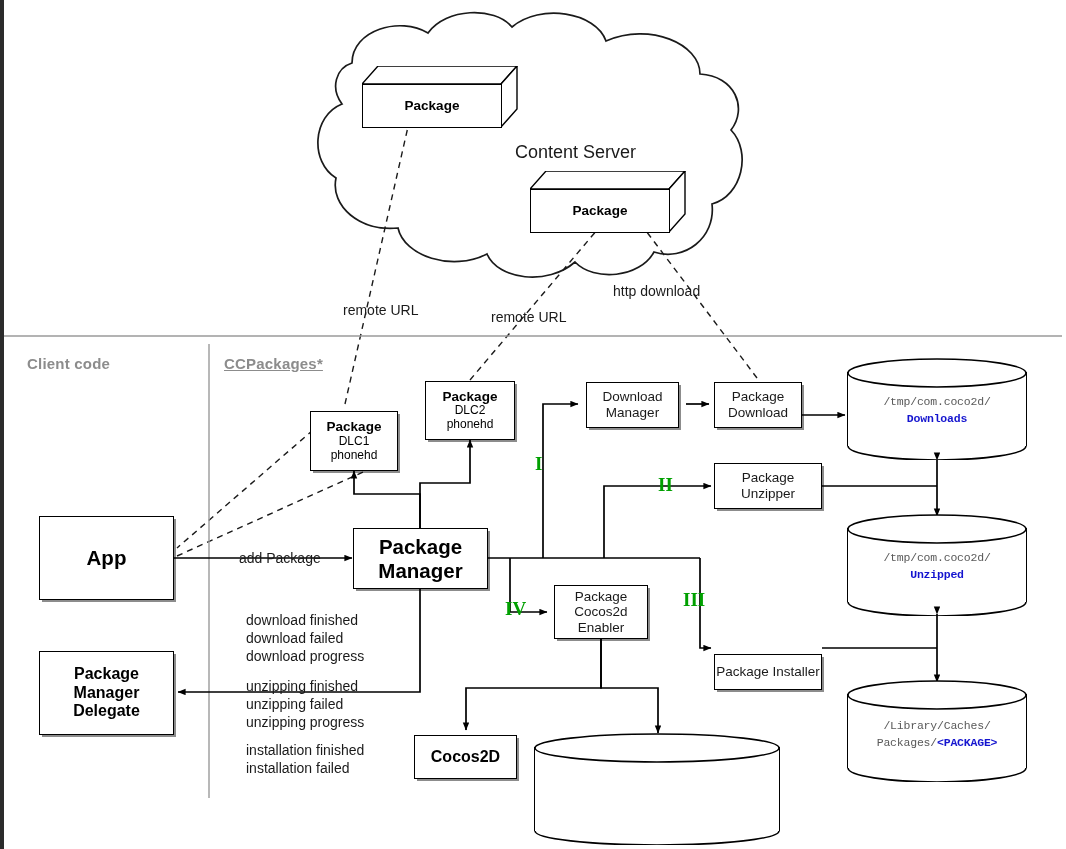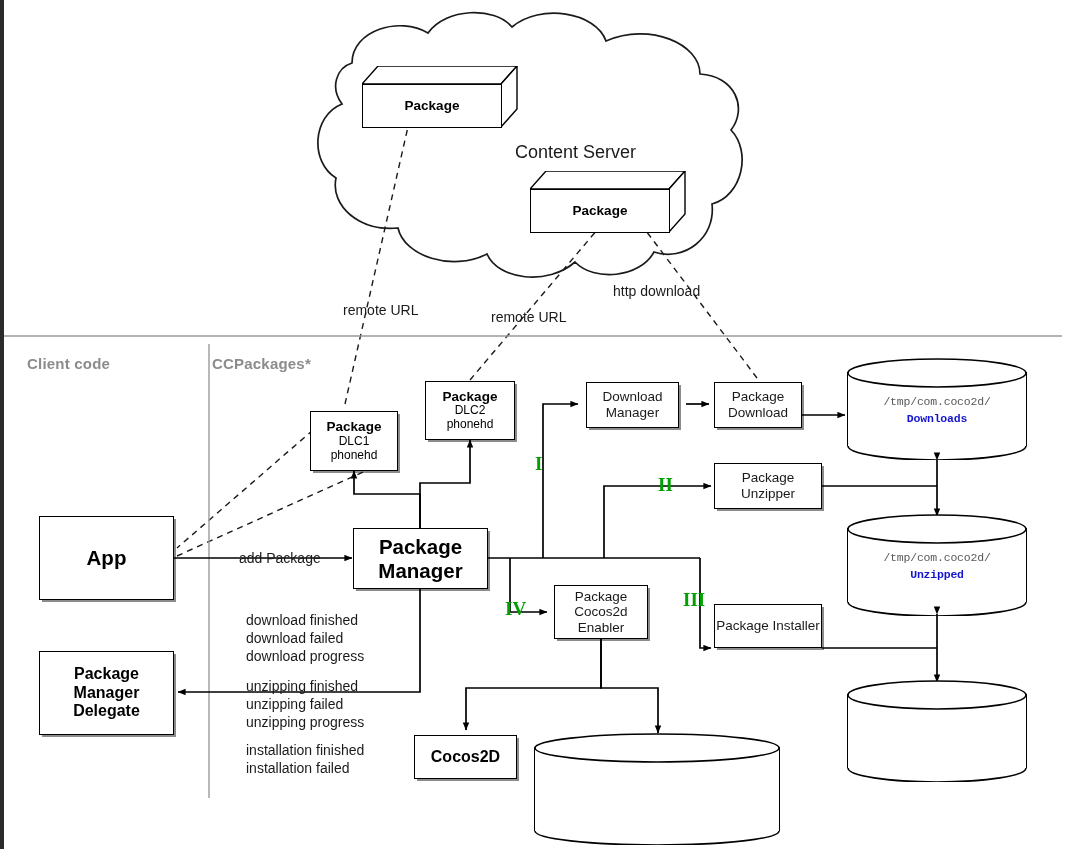--- a/index.html
+++ b/index.html
@@ -142,21 +142,21 @@
   </div>
 </div>
 
 <div class="lbl" style="left:468px;top:141px;font-size:18px;margin-left:47px;">Content Server</div>
 
 <div class="lbl" style="left:343px;top:302px;">remote URL</div>
 <div class="lbl" style="left:491px;top:309px;">remote URL</div>
 <div class="lbl" style="left:613px;top:283px;">http download</div>
 
 <div class="lbl gray" style="left:27px;top:354px;">Client code</div>
-<div class="lbl gray" style="left:212px;top:354px;">CCPackages*</div>
+<div class="lbl gray" style="left:224px;top:354px;text-decoration:underline;">CCPackages*</div>
 
 <div class="node rectbox" style="left:39px;top:516px;width:135px;height:84px;">
   <div class="t b-big">App</div>
 </div>
 
 <div class="node rectbox" style="left:39px;top:651px;width:135px;height:84px;">
   <div class="t b-med">Package</div>
   <div class="t b-med">Manager</div>
   <div class="t b-med">Delegate</div>
 </div>
@@ -186,21 +186,21 @@
 <div class="node rectbox" style="left:714px;top:382px;width:88px;height:46px;">
   <div class="t b-small">Package</div>
   <div class="t b-small">Download</div>
 </div>
 
 <div class="node rectbox" style="left:714px;top:463px;width:108px;height:46px;">
   <div class="t b-small">Package</div>
   <div class="t b-small">Unzipper</div>
 </div>
 
-<div class="node rectbox" style="left:714px;top:604px;width:108px;height:44px;">
+<div class="node rectbox" style="left:714px;top:654px;width:108px;height:36px;">
   <div class="t b-small">Package Installer</div>
 </div>
 
 <div class="node rectbox" style="left:554px;top:585px;width:94px;height:54px;">
   <div class="t b-small">Package</div>
   <div class="t b-small">Cocos2d</div>
   <div class="t b-small">Enabler</div>
 </div>
 
 <div class="node rectbox" style="left:414px;top:735px;width:103px;height:44px;">
@@ -246,20 +246,24 @@
     <span class="blue">Unzipped</span>
   </div>
 </div>
 
 <div class="cyl" style="left:847px;top:680px;width:180px;height:102px;">
   <div class="body" style="top:14px;height:74px;"></div>
   <svg width="180" height="102" style="position:absolute;left:0;top:0;">
     <ellipse cx="90" cy="15" rx="89" ry="14" fill="#fff" stroke="#000" stroke-width="1.6"></ellipse>
     <path d="M1,88 A89,14 0 0 0 179,88" fill="none" stroke="#000" stroke-width="1.6"></path>
   </svg>
+  <div class="txt" style="top:38px;">
+    <span>/Library/Caches/</span><br>
+    <span>Packages/</span><span class="blue">&lt;PACKAGE&gt;</span>
+  </div>
 </div>
 
 <div class="cyl" style="left:534px;top:733px;width:246px;height:112px;">
   <div class="body" style="top:14px;height:84px;"></div>
   <svg width="246" height="112" style="position:absolute;left:0;top:0;">
     <ellipse cx="123" cy="15" rx="122" ry="14" fill="#fff" stroke="#000" stroke-width="1.6"></ellipse>
     <path d="M1,98 A122,14 0 0 0 245,98" fill="none" stroke="#000" stroke-width="1.6"></path>
   </svg>
 </div>
 

